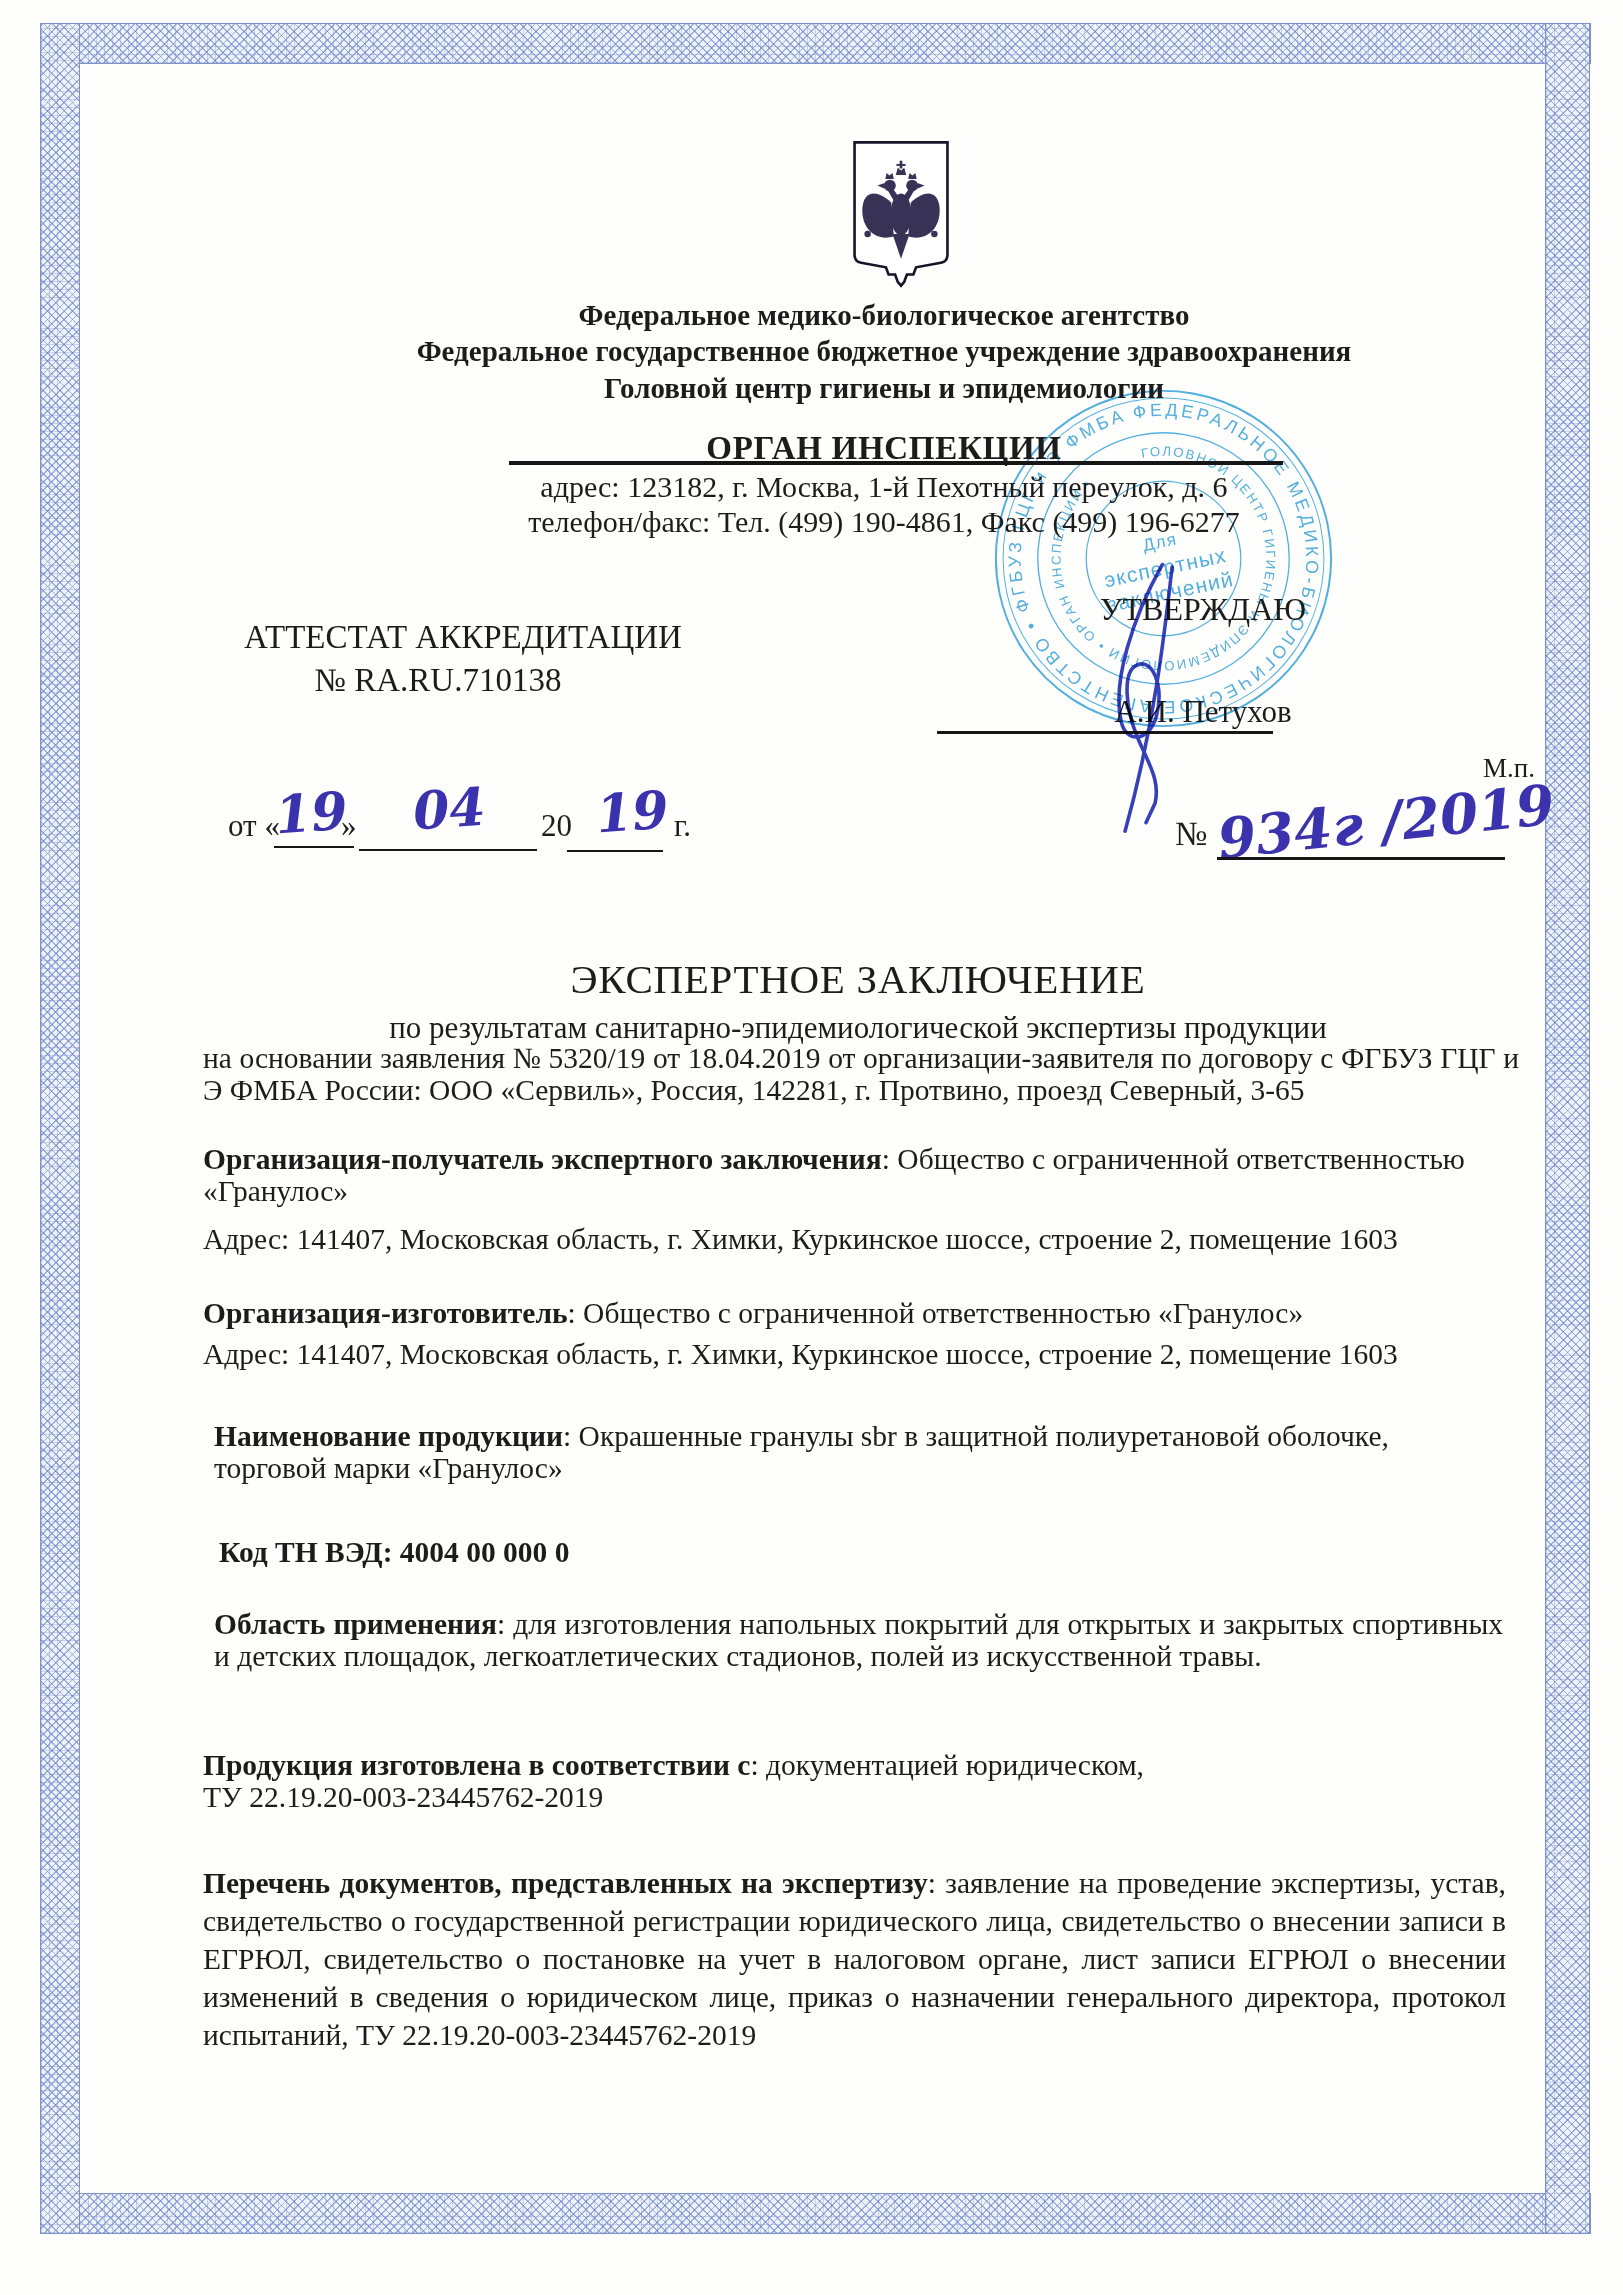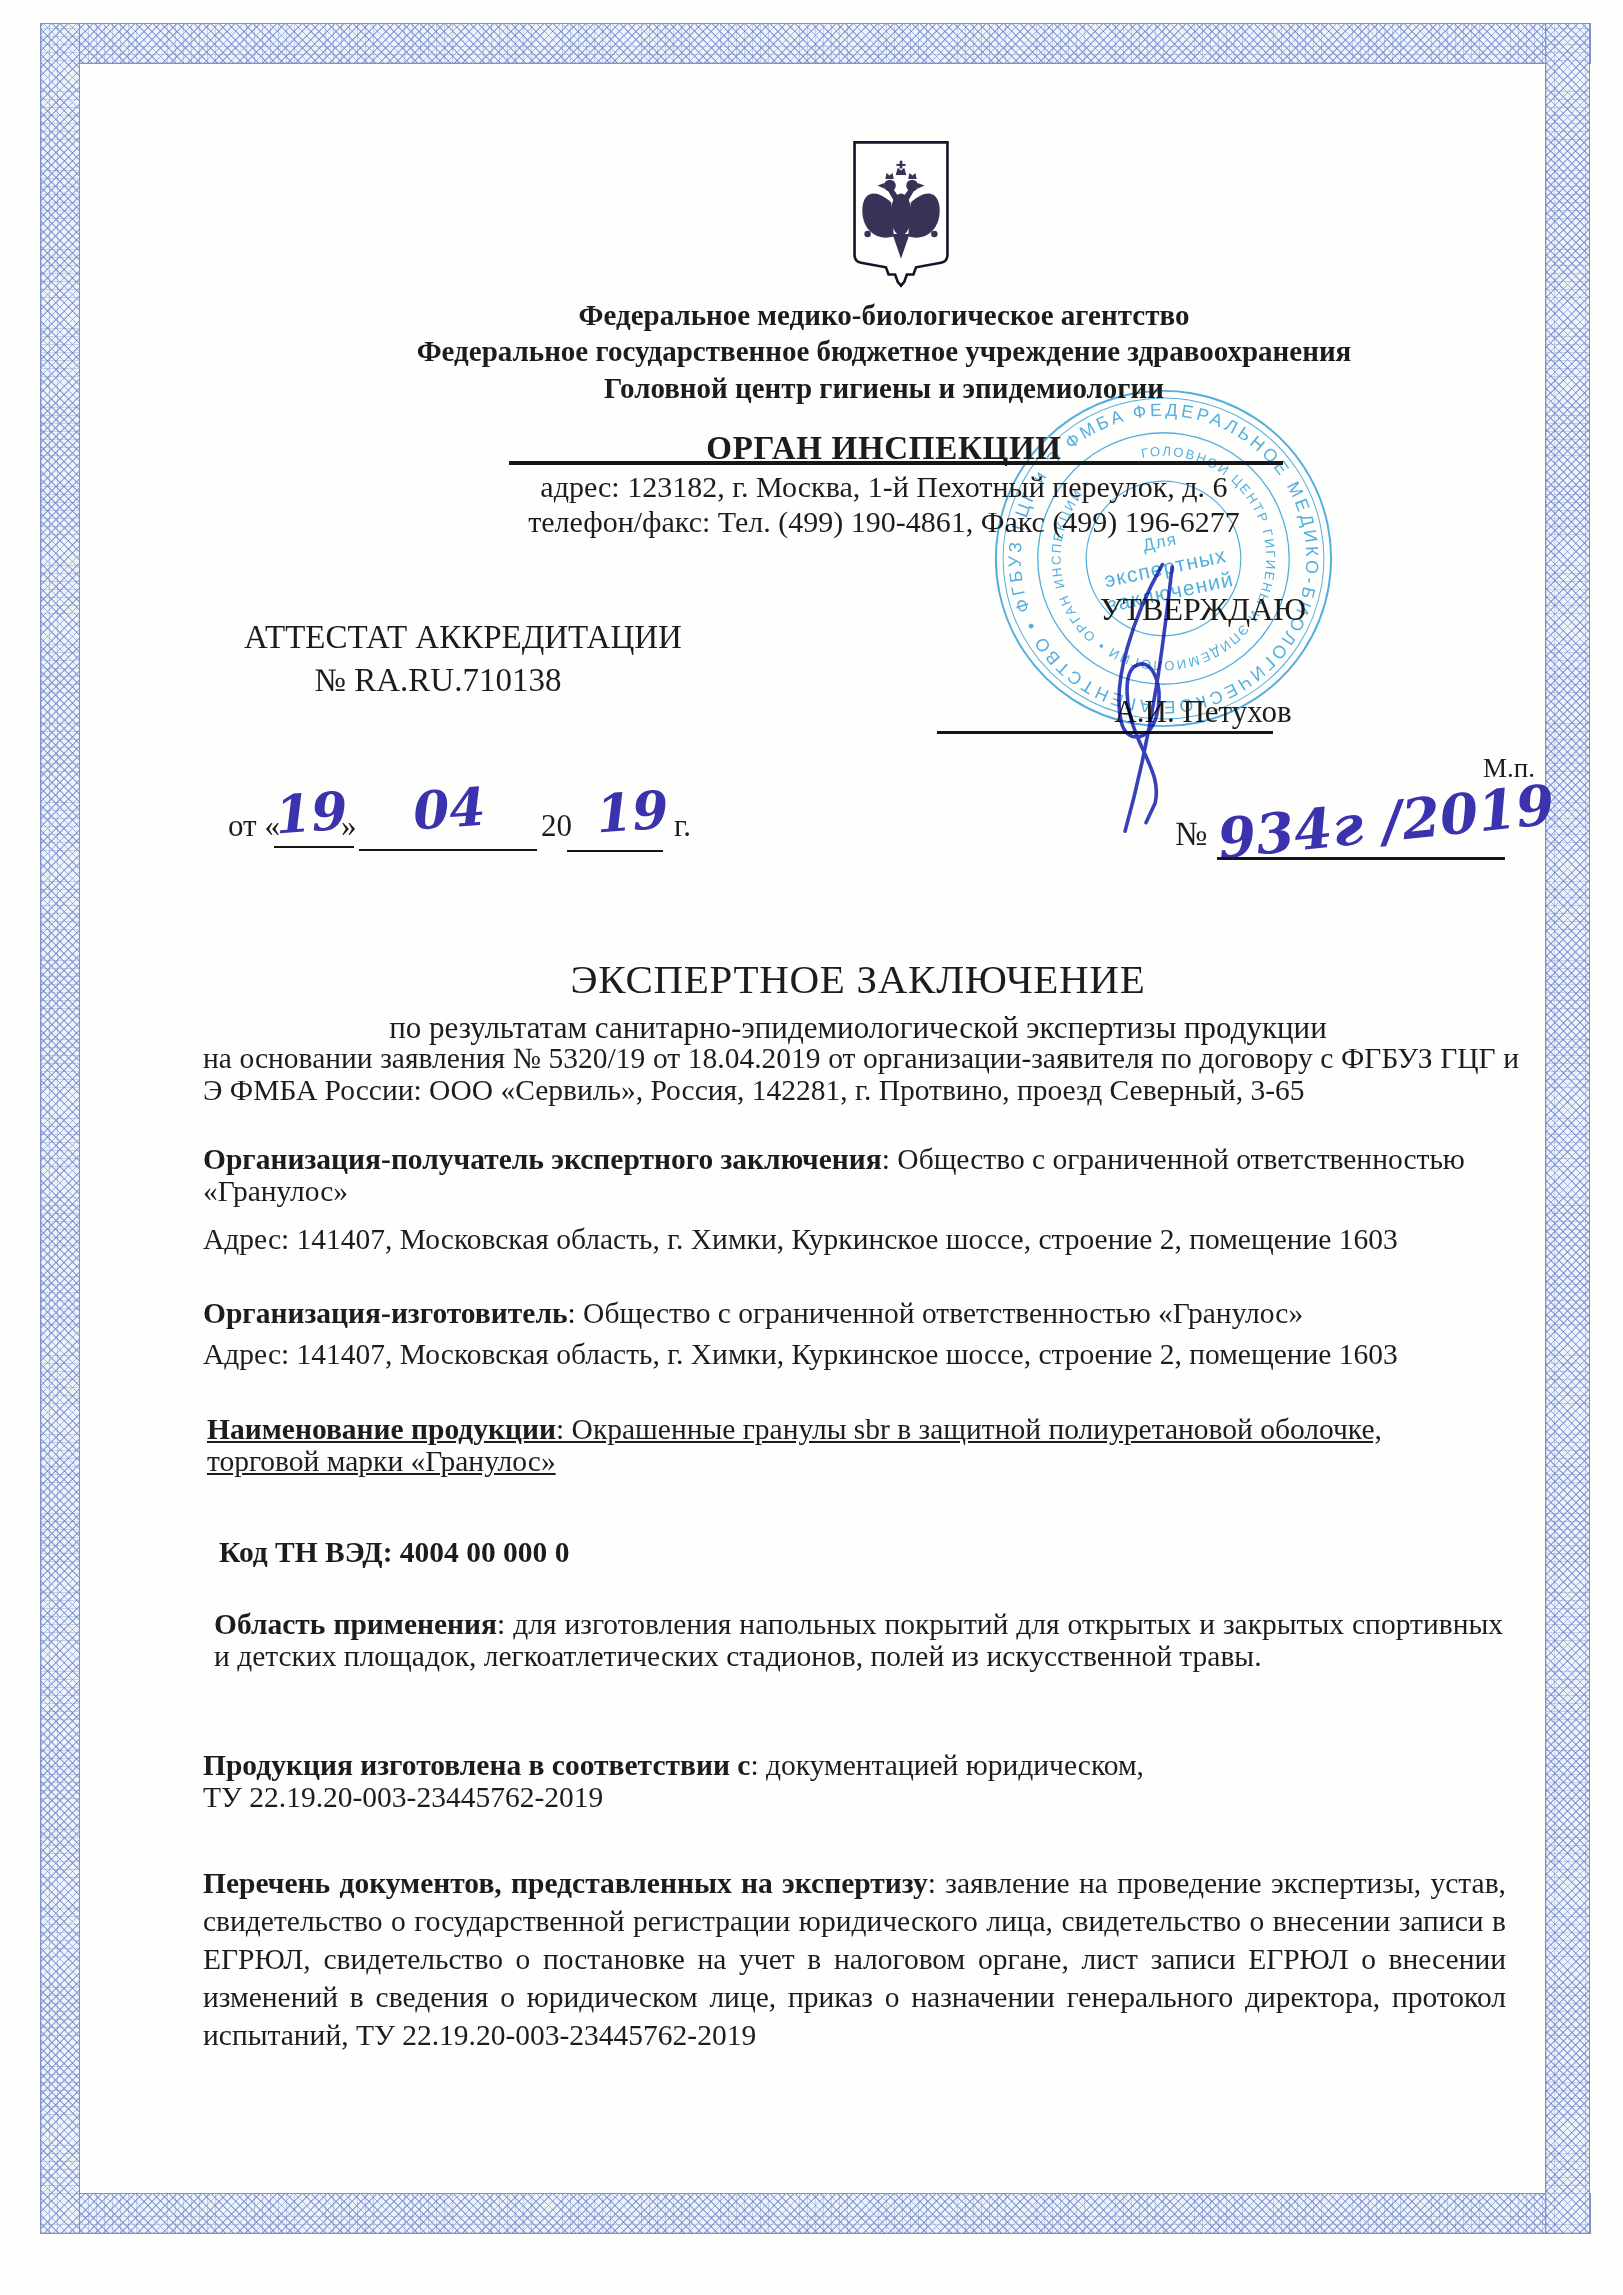--- a/index.html
+++ b/index.html
@@ -140,21 +140,21 @@
   <div class="abs ctr b" style="left:236px;top:998px;width:1244px;font-size:31px;">по результатам санитарно-эпидемиологической экспертизы продукции</div>
 
   <p class="para j" style="top:1042px;width:1316px;margin:0;">на основании заявления № 5320/19 от 18.04.2019 от организации-заявителя по договору с ФГБУЗ ГЦГ и Э ФМБА России: ООО «Сервиль», Россия, 142281, г. Протвино, проезд Северный, 3-65</p>
 
   <p class="para" style="top:1143px;width:1283px;margin:0;"><b>Организация-получатель экспертного заключения</b><span>: Общество с ограниченной ответственностью «Гранулос»</span></p>
   <p class="para" style="top:1223px;width:1316px;margin:0;">Адрес: 141407, Московская область, г. Химки, Куркинское шоссе, строение 2, помещение 1603</p>
 
   <p class="para" style="top:1297px;width:1283px;margin:0;"><b>Организация-изготовитель</b><span>: Общество с ограниченной ответственностью «Гранулос»</span></p>
   <p class="para" style="top:1338px;width:1316px;margin:0;">Адрес: 141407, Московская область, г. Химки, Куркинское шоссе, строение 2, помещение 1603</p>
 
-  <p class="para" style="top:1409px;width:1178px;margin:4px;text-decoration:underline;"><b>Наименование продукции</b><span>: Окрашенные гранулы sbr в защитной полиуретановой оболочке, торговой марки «Гранулос»</span></p>
+  <p class="para" style="top:1409px;width:1178px;margin:11px;"><b>Наименование продукции</b><span>: Окрашенные гранулы sbr в защитной полиуретановой оболочке, торговой марки «Гранулос»</span></p>
 
   <p class="para" style="top:1520px;width:1316px;margin:16px;font-weight:bold;"><b>Код ТН ВЭД</b><span>: 4004 00 000 0</span></p>
 
   <p class="para j" style="top:1597px;width:1289px;margin:11px;"><b>Область применения</b><span>: для изготовления напольных покрытий для открытых и закрытых спортивных и детских площадок, легкоатлетических стадионов, полей из искусственной травы.</span></p>
 
   <p class="para" style="top:1749px;width:1283px;margin:0;"><b>Продукция изготовлена в соответствии с</b><span>: документацией юридическом,</span><br><span>ТУ 22.19.20-003-23445762-2019</span></p>
 
   <p class="para j" style="top:1864px;width:1303px;margin:0;line-height:38px;"><b>Перечень документов, представленных на экспертизу</b><span>: заявление на проведение экспертизы, устав, свидетельство о государственной регистрации юридического лица, свидетельство о внесении записи в ЕГРЮЛ, свидетельство о постановке на учет в налоговом органе, лист записи ЕГРЮЛ о внесении изменений в сведения о юридическом лице, приказ о назначении генерального директора, протокол испытаний, ТУ 22.19.20-003-23445762-2019</span></p>
 
   <svg class="sig-svg" style="left:1087px;top:558px;width:131px;height:281px;" viewBox="0 0 200 430">

